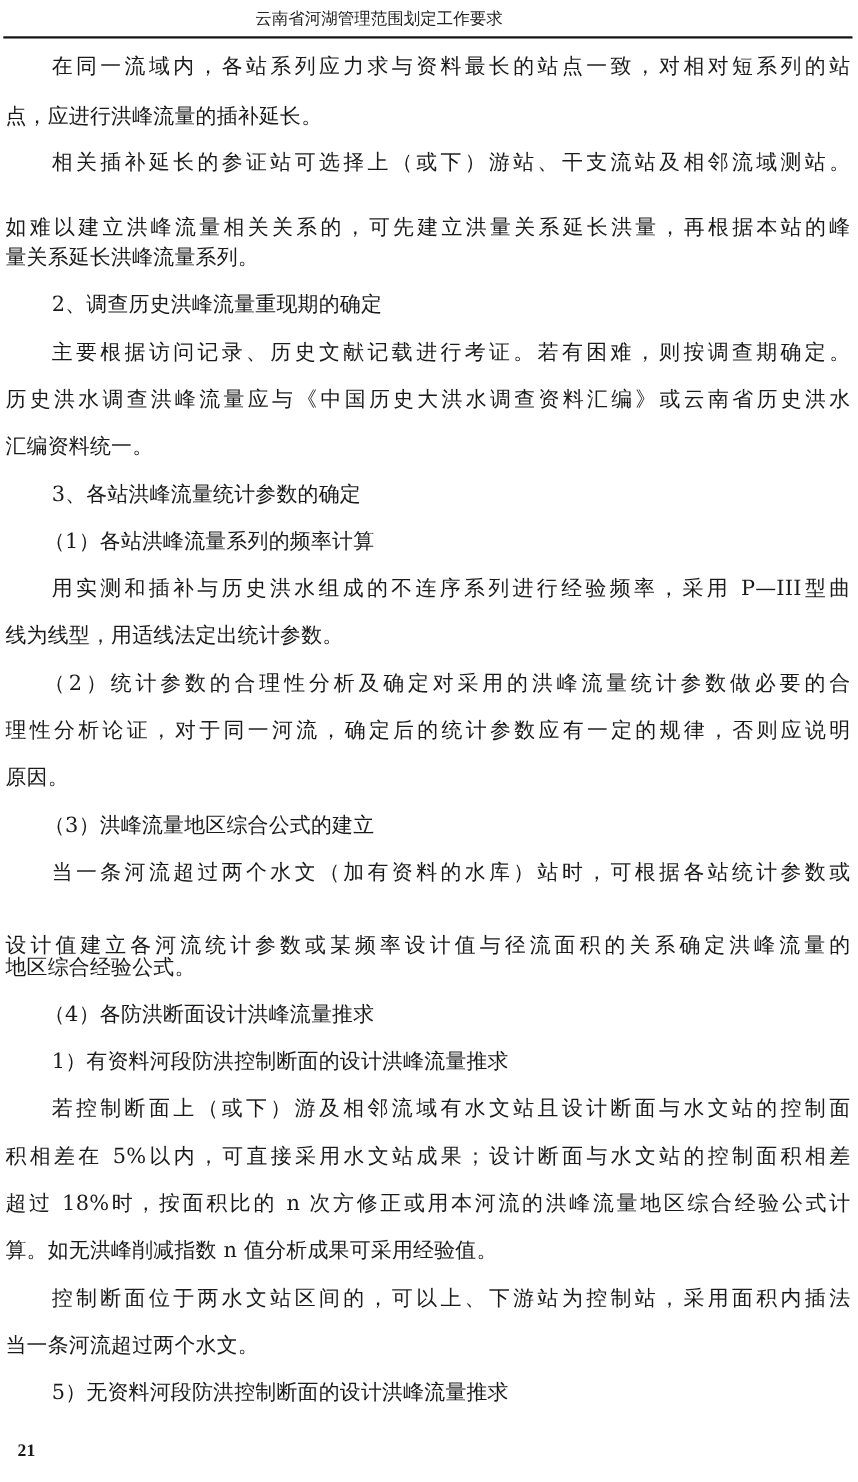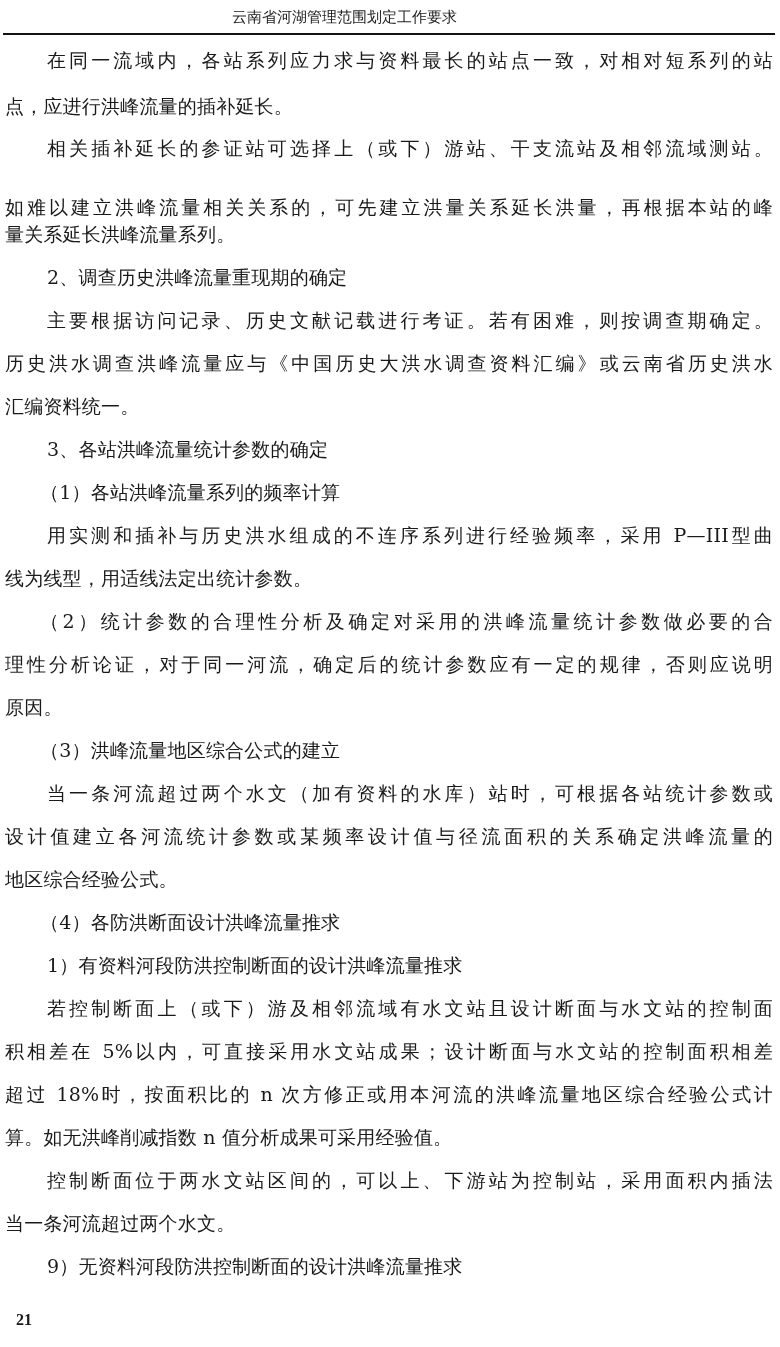--- a/index.html
+++ b/index.html
@@ -47,27 +47,27 @@
     <div class="line" style="top:391px">汇编资料统一。</div>
     <div class="line indent" style="top:434px">3、各站洪峰流量统计参数的确定</div>
     <div class="line indent-paren" style="top:477px">（1）各站洪峰流量系列的频率计算</div>
     <div class="line indent justify" style="top:520px">用实测和插补与历史洪水组成的不连序系列进行经验频率，采用 P—III型曲</div>
     <div class="line" style="top:563px">线为线型，用适线法定出统计参数。</div>
     <div class="line indent-paren justify" style="top:606px; width:733px">（2）统计参数的合理性分析及确定对采用的洪峰流量统计参数做必要的合</div>
     <div class="line justify" style="top:649px">理性分析论证，对于同一河流，确定后的统计参数应有一定的规律，否则应说明</div>
     <div class="line" style="top:692px">原因。</div>
     <div class="line indent-paren" style="top:735px">（3）洪峰流量地区综合公式的建立</div>
     <div class="line indent justify" style="top:778px">当一条河流超过两个水文（加有资料的水库）站时，可根据各站统计参数或</div>
-    <div class="line justify" style="top:821px">设计值建立各河流统计参数或某频率设计值与径流面积的关系确定洪峰流量的</div>
+    <div class="line justify" style="top:844px">设计值建立各河流统计参数或某频率设计值与径流面积的关系确定洪峰流量的</div>
     <div class="line" style="top:864px">地区综合经验公式。</div>
     <div class="line indent-paren" style="top:907px">（4）各防洪断面设计洪峰流量推求</div>
     <div class="line indent" style="top:950px">1）有资料河段防洪控制断面的设计洪峰流量推求</div>
     <div class="line indent justify" style="top:993px">若控制断面上（或下）游及相邻流域有水文站且设计断面与水文站的控制面</div>
     <div class="line justify" style="top:1036px">积相差在 5%以内，可直接采用水文站成果；设计断面与水文站的控制面积相差</div>
     <div class="line justify" style="top:1079px">超过 18%时，按面积比的 n 次方修正或用本河流的洪峰流量地区综合经验公式计</div>
     <div class="line" style="top:1122px">算。如无洪峰削减指数 n 值分析成果可采用经验值。</div>
     <div class="line indent justify" style="top:1165px">控制断面位于两水文站区间的，可以上、下游站为控制站，采用面积内插法</div>
     <div class="line" style="top:1208px">当一条河流超过两个水文。</div>
-    <div class="line indent" style="top:1251px">9）无资料河段防洪控制断面的设计洪峰流量推求</div>
+    <div class="line indent" style="top:1251px">5）无资料河段防洪控制断面的设计洪峰流量推求</div>
   </div>
 
   <div class="page-number">21</div>
 </div>
 
 </body></html>

